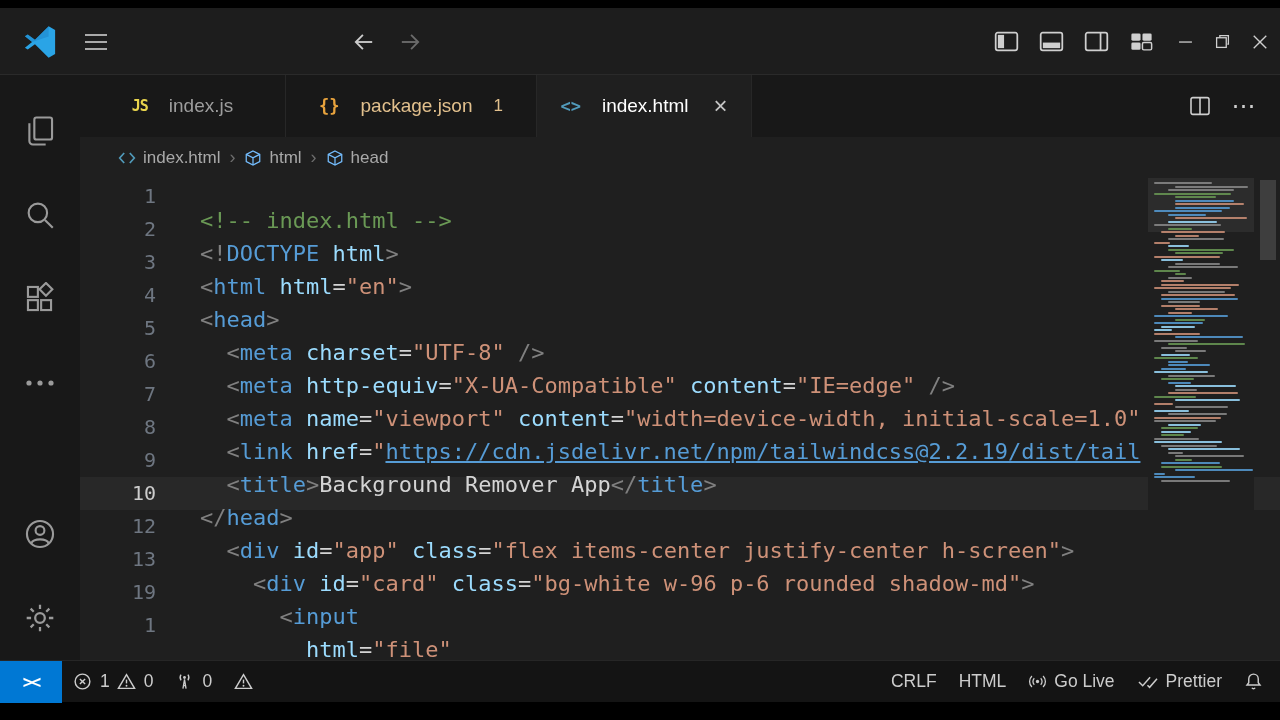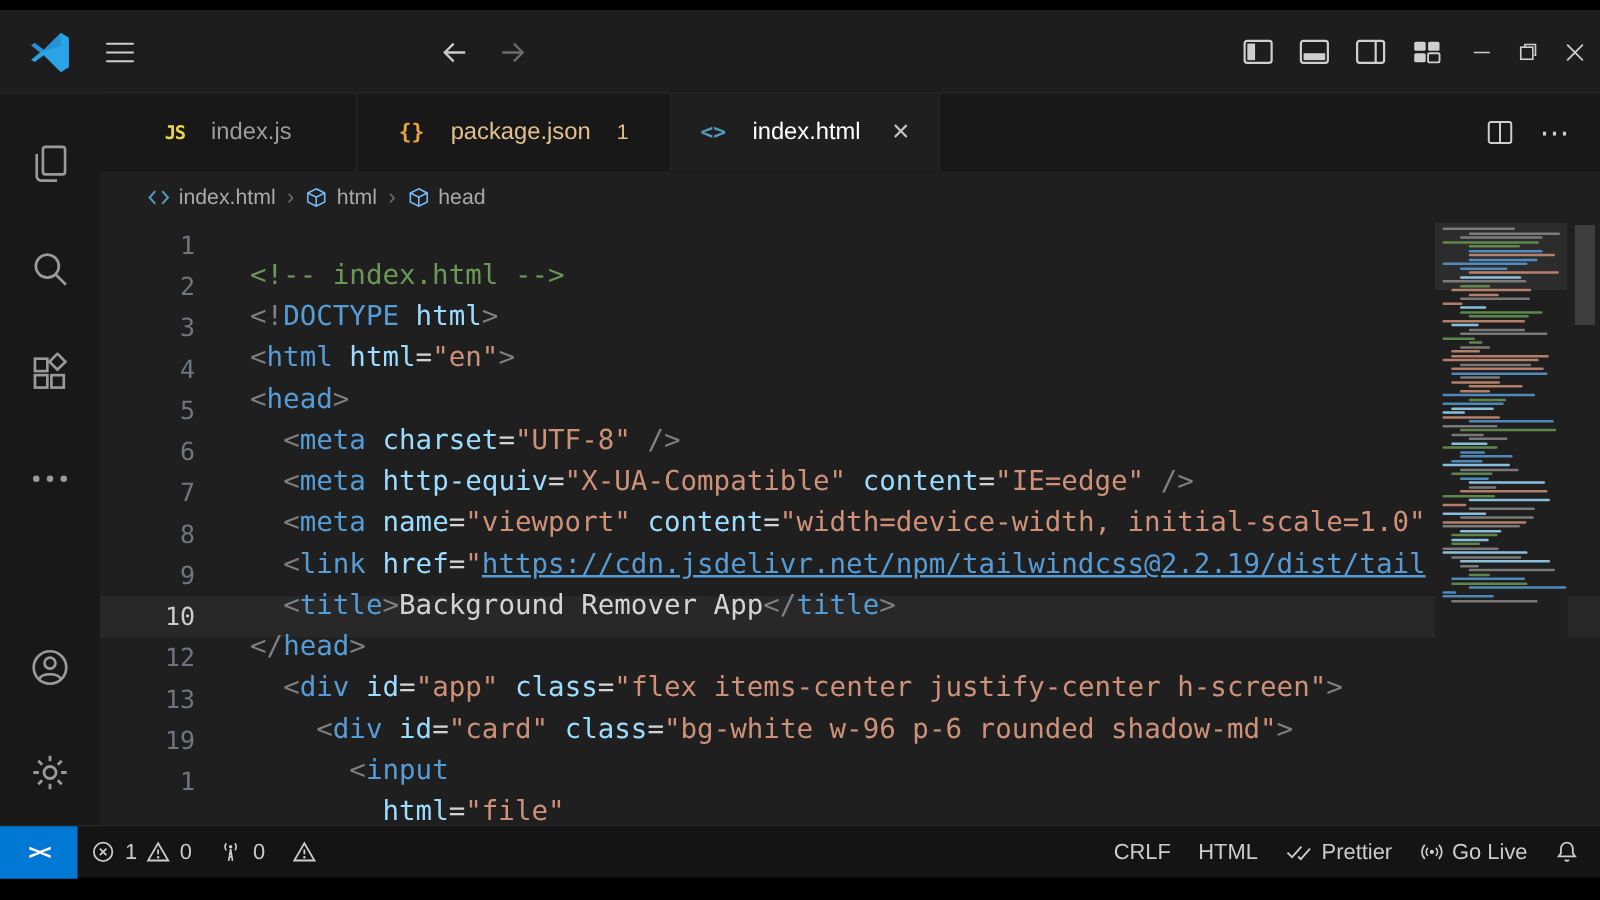--- a/index.html
+++ b/index.html
@@ -448,35 +448,35 @@
     </div>
 
     <div class="sb-right">
       <div class="sb-item">
         <span>CRLF</span>
       </div>
       <div class="sb-item">
         <span>HTML</span>
       </div>
       <div class="sb-item">
-        <svg width="22" height="17" viewBox="0 0 20 16" fill="none" stroke="#cccccc" stroke-width="1.4">
-          <path d="M1.5 8.5 L5 12 L12 4"></path>
-            <path d="M9.5 11.5 L11.5 13.5 L18.5 5.5"></path>
-        </svg>
-        <span>Prettier</span>
-      </div>
-      <div class="sb-item">
         <svg width="19" height="19" viewBox="0 0 16 16" fill="none" stroke="#cccccc" stroke-width="1.1">
           <circle cx="8" cy="8" r="1.4" fill="#cccccc" stroke="none"></circle>
           <path d="M5.3 10.7 a3.8 3.8 0 0 1 0-5.4 M10.7 5.3 a3.8 3.8 0 0 1 0 5.4"></path>
           <path d="M3.3 12.7 a6.6 6.6 0 0 1 0-9.4 M12.7 3.3 a6.6 6.6 0 0 1 0 9.4"></path>
         </svg>
         <span>Go Live</span>
       </div>
       <div class="sb-item">
+        <svg width="22" height="17" viewBox="0 0 20 16" fill="none" stroke="#cccccc" stroke-width="1.4">
+          <path d="M1.5 8.5 L5 12 L12 4"></path>
+            <path d="M9.5 11.5 L11.5 13.5 L18.5 5.5"></path>
+        </svg>
+        <span>Prettier</span>
+      </div>
+      <div class="sb-item">
         <svg width="19" height="19" viewBox="0 0 16 16" fill="none" stroke="#cccccc" stroke-width="1.2">
           <path d="M8 1.8 a4 4 0 0 1 4 4 v3.2 l1.5 2 H2.5 l1.5-2 V5.8 a4 4 0 0 1 4-4 z"></path>
           <path d="M6.7 13.2 a1.4 1.4 0 0 0 2.6 0"></path>
         </svg>
       </div>
     </div>
   </div>
 
 </div>
 

